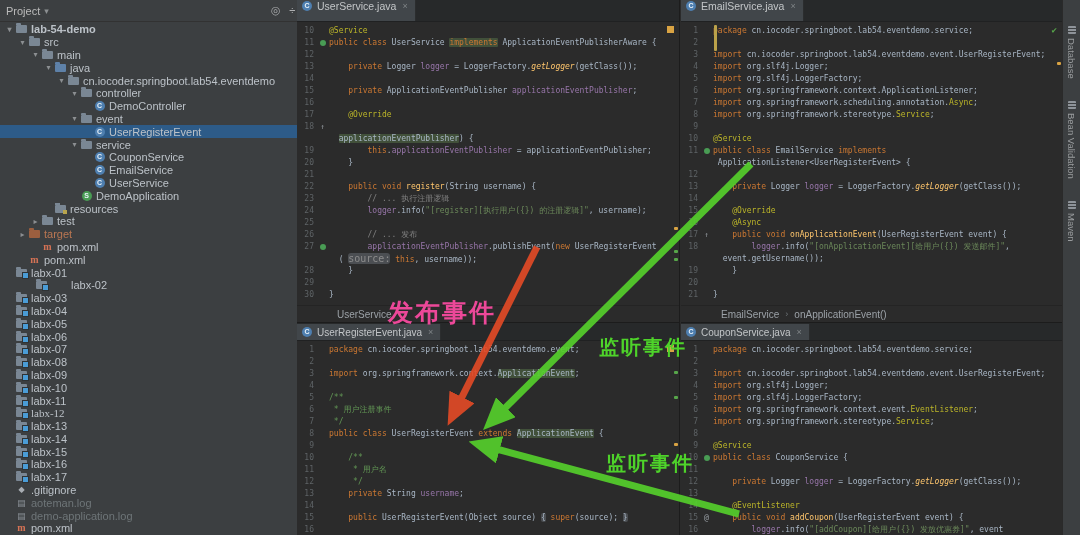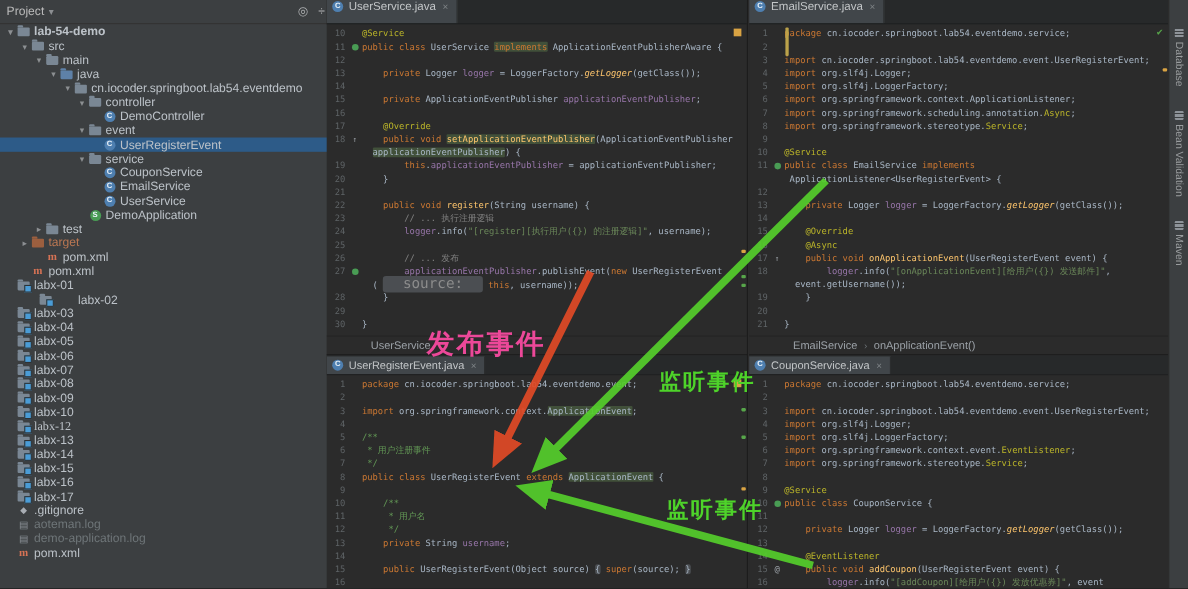--- a/index.html
+++ b/index.html
@@ -67,21 +67,21 @@
   .ln { width:19px; flex:0 0 auto; text-align:right; color:#5e6366; padding-right:2px; }
   .gic { width:13px; flex:0 0 auto; text-align:center; font-size:7px; line-height:12px; }
   .gic .dot { display:inline-block; width:6px; height:6px; border-radius:50%; background:#499c54; margin-top:3px; }
   .gic.ovr { color:#9aa0a6; } .gic.evt { color:#9aa0a6; font-size:8px; }
   .txt { color:#a9b7c6; }
   .tok-k { color:#cc7832; } .tok-a { color:#bbb529; } .tok-s { color:#6a8759; }
   .tok-c { color:#808080; } .tok-d { color:#629755; } .tok-f { color:#9876aa; }
   .tok-m { color:#ffc66d; } .tok-i { font-style:italic;margin-top:48px; } .tok-p { color:#a9b7c6; }
   .tok-hl { background:#41503a; border-radius:1px; }
   .tok-chip { background:#4b4e52; border-radius:2px; color:#a9b7c6; }
-  .tok-hint { background:#4b4e52; border-radius:3px; color:#8c8c8c; font-size:13px; padding:0 18px; }
+  .tok-hint { background:#4b4e52; border-radius:3px; color:#8c8c8c; font-size:10px; padding:0 0; }
   .crumbs { height:17px; display:flex; align-items:center; padding-left:40px; gap:6px;
     font-size:10px; color:#9ba1a7; border-top:1px solid #242424; background:#2b2b2b; }
   .crumb-sep { color:#6f7579; font-size:9px; }
   .status-mark { position:absolute; top:4px; right:5px; font-size:9px; line-height:9px; }
   .status-mark.warn { width:7px; height:7px; background:#d9a343; }
   .status-mark.ok { color:#57a64a; font-weight:bold; }
   .smark { position:absolute; right:1px; width:4px; height:3px; border-radius:1px; }
   .vcsbar { position:absolute; width:3px; border-radius:1px; }
   
   #stripe { position:absolute; left:1062px; top:0; width:18px; height:535px;
@@ -200,20 +200,27 @@
           </span>
           <span>UserService</span>
         </div>
         <div class="trow" style="padding-left: 69px;">
           <span class="tarrow"></span>
           <span class="ticon">
             <span class="ic-class boot">S</span>
           </span>
           <span>DemoApplication</span>
         </div>
+        <div class="trow" style="padding-left: 43px;">
+          <span class="tarrow"></span>
+          <span class="ticon">
+            <span class="ic-res"></span>
+          </span>
+          <span>resources</span>
+        </div>
         <div class="trow" style="padding-left: 30px;">
           <span class="tarrow">▸</span>
           <span class="ticon">
             <span class="ic-folder"></span>
           </span>
           <span>test</span>
         </div>
         <div class="trow excl" style="padding-left: 17px;">
           <span class="tarrow">▸</span>
           <span class="ticon">
@@ -297,20 +304,27 @@
             <span class="ic-folder module"></span>
           </span>
           <span>labx-09</span>
         </div>
         <div class="trow" style="padding-left: 4px;">
           <span class="tarrow"></span>
           <span class="ticon">
             <span class="ic-folder module"></span>
           </span>
           <span>labx-10</span>
+        </div>
+        <div class="trow" style="padding-left: 4px;">
+          <span class="tarrow"></span>
+          <span class="ticon">
+            <span class="ic-folder module"></span>
+          </span>
+          <span>labx-11</span>
         </div>
         <div class="trow" style="padding-left: 4px; font-family: Liberation Serif, serif;">
           <span class="tarrow"></span>
           <span class="ticon">
             <span class="ic-folder module"></span>
           </span>
           <span>labx-12</span>
         </div>
         <div class="trow" style="padding-left: 4px;">
           <span class="tarrow"></span>
@@ -389,21 +403,21 @@
     </div>
     <div class="code">
         <div class="row"><span class="ln">10</span><span class="gic"></span><span class="txt"><span class="tok-a">@Service</span></span></div>
         <div class="row"><span class="ln">11</span><span class="gic"><span class="dot"></span></span><span class="txt"><span class="tok-k">public class</span><span class="tok-p"> UserService </span><span class="tok-k tok-hl">implements</span><span class="tok-p"> ApplicationEventPublisherAware {</span></span></div>
         <div class="row"><span class="ln">12</span><span class="gic"></span><span class="txt"></span></div>
         <div class="row"><span class="ln">13</span><span class="gic"></span><span class="txt"><span class="tok-p">    </span><span class="tok-k">private</span><span class="tok-p"> Logger </span><span class="tok-f">logger</span><span class="tok-p"> = LoggerFactory.</span><span class="tok-m tok-i">getLogger</span><span class="tok-p">(getClass());</span></span></div>
         <div class="row"><span class="ln">14</span><span class="gic"></span><span class="txt"></span></div>
         <div class="row"><span class="ln">15</span><span class="gic"></span><span class="txt"><span class="tok-p">    </span><span class="tok-k">private</span><span class="tok-p"> ApplicationEventPublisher </span><span class="tok-f">applicationEventPublisher</span><span class="tok-p">;</span></span></div>
         <div class="row"><span class="ln">16</span><span class="gic"></span><span class="txt"></span></div>
         <div class="row"><span class="ln">17</span><span class="gic"></span><span class="txt"><span class="tok-p">    </span><span class="tok-a">@Override</span></span></div>
-        <div class="row"><span class="ln">18</span><span class="gic ovr">↑</span><span class="txt"><span class="tok-p">    </span><span class="tok-k">public void</span><span class="tok-p"> </span><span class="tok-m tok-hl">setApplicationEventPublisher</span><span class="tok-p">(ApplicationEventPublisher</span></span></div>
+        <div class="row"><span class="ln">18</span><span class="gic ovr">↑</span></div>
         <div class="row"><span class="ln"></span><span class="gic"></span><span class="txt"><span class="tok-p">  </span><span class="tok-p tok-hl">applicationEventPublisher</span><span class="tok-p">) {</span></span></div>
         <div class="row"><span class="ln">19</span><span class="gic"></span><span class="txt"><span class="tok-p">        </span><span class="tok-k">this</span><span class="tok-p">.</span><span class="tok-f">applicationEventPublisher</span><span class="tok-p"> = applicationEventPublisher;</span></span></div>
         <div class="row"><span class="ln">20</span><span class="gic"></span><span class="txt"><span class="tok-p">    }</span></span></div>
         <div class="row"><span class="ln">21</span><span class="gic"></span><span class="txt"></span></div>
         <div class="row"><span class="ln">22</span><span class="gic"></span><span class="txt"><span class="tok-p">    </span><span class="tok-k">public void</span><span class="tok-p"> </span><span class="tok-m">register</span><span class="tok-p">(String username) {</span></span></div>
         <div class="row"><span class="ln">23</span><span class="gic"></span><span class="txt"><span class="tok-c">        // ... 执行注册逻辑</span></span></div>
         <div class="row"><span class="ln">24</span><span class="gic"></span><span class="txt"><span class="tok-p">        </span><span class="tok-f">logger</span><span class="tok-p">.info(</span><span class="tok-s">"[register][执行用户({}) 的注册逻辑]"</span><span class="tok-p">, username);</span></span></div>
         <div class="row"><span class="ln">25</span><span class="gic"></span><span class="txt"></span></div>
         <div class="row"><span class="ln">26</span><span class="gic"></span><span class="txt"><span class="tok-c">        // ... 发布</span></span></div>
         <div class="row"><span class="ln">27</span><span class="gic"><span class="dot"></span></span><span class="txt"><span class="tok-p">        </span><span class="tok-f">applicationEventPublisher</span><span class="tok-p">.publishEvent(</span><span class="tok-k">new</span><span class="tok-p"> UserRegisterEvent</span></span></div>

